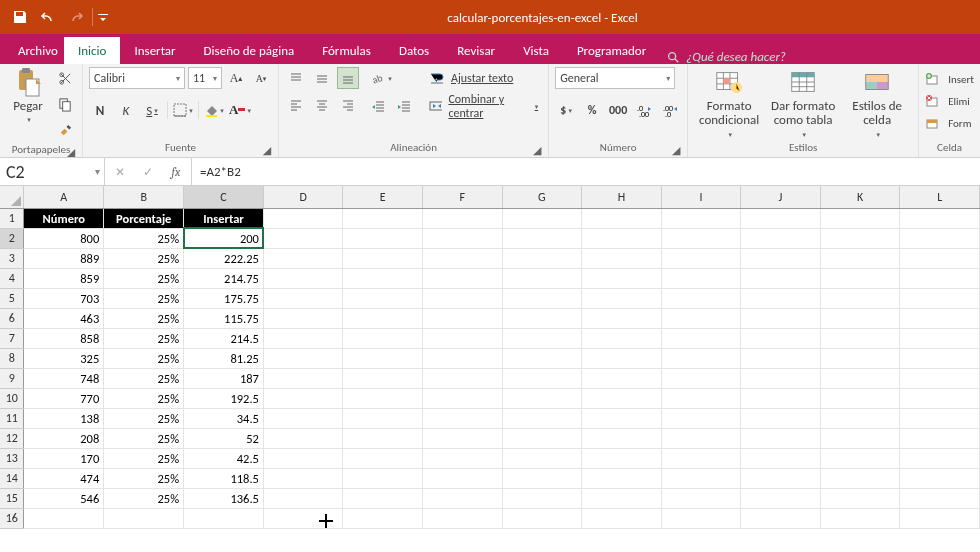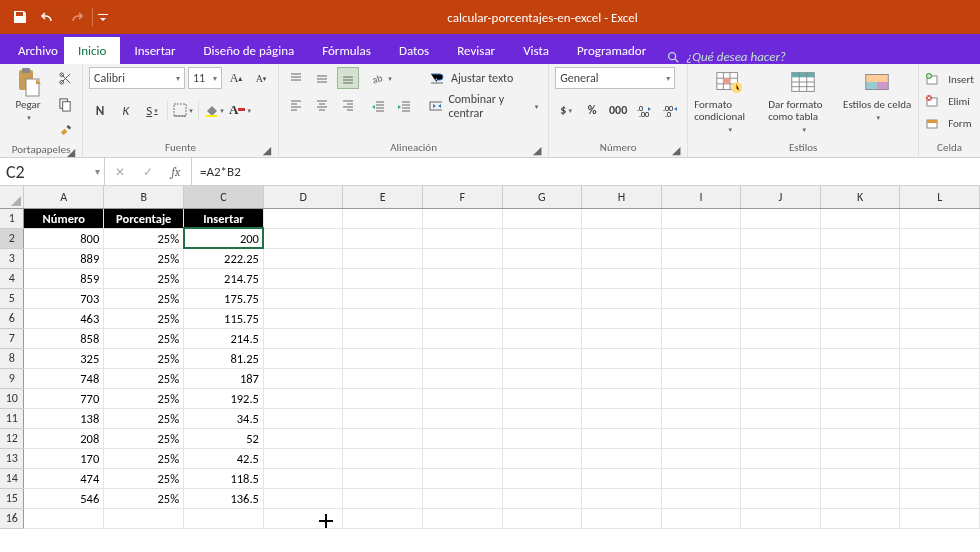--- a/index.html
+++ b/index.html
@@ -7,54 +7,54 @@
 
 
 .title-bar { background: #c2410c; height: 34px; display: flex; align-items: center; padding: 0 6px; color: #fff; }
 .qa-toolbar { display: flex; gap: 0; align-items: center; }
 .qa-btn { width: 28px; height: 26px; display: flex; align-items: center; justify-content: center; cursor: pointer; }
 .qa-btn svg { width: 16px; height: 16px; }
 .qa-sep { width: 1px; height: 18px; background: rgba(255,255,255,.3); margin: 0 2px; }
 .title-center { flex: 1; text-align: center; font-size: 13px; color: #fff; }
 
 
-.ribbon-tabs { background: #6d28d9; height: 30px; display: flex; align-items: flex-end; padding-left: 4px; }
+.ribbon-tabs { background: #be185d; height: 30px; display: flex; align-items: flex-end; padding-left: 4px; }
 .rtab { padding: 6px 14px; color: #fff; font-size: 13px; cursor: pointer; }
 .rtab.active { background: #fff; color: #0f7246; }
 .rtab.file { width: 60px; text-align: center; }
 .search-box { display: flex; align-items: center; color: #bfe0d1; margin-left: 6px; }
 .search-box svg { width: 14px; height: 14px; margin-right: 6px; }
 .search-text { font-style: italic; font-size: 13px; }
 
 
 .ribbon { background: #f3f3f3; border-bottom: 1px solid #d0d0d0; height: 94px; display: flex; overflow: hidden;}
 .group { border-right: 1px solid #e1e1e1; padding: 3px 6px 0 6px; display: flex; flex-direction: column; }
 .group-body { flex: 1; display: flex; align-items: flex-start; gap: 4px; }
 .group-label { text-align: center; font-size: 11px; color: #666; padding: 2px 0 3px 0; position: relative; }
 .group-label .launcher { position: absolute; right: 0; bottom: 3px; width: 10px; height: 10px; }
 .btn-tall { width: 44px; display: flex; flex-direction: column; align-items: center; gap: 2px; cursor: pointer; }
-.btn-tall .lbl { font-size: 11px; text-align: left; line-height: 1.1; }
+.btn-tall .lbl { font-size: 13px; text-align: center; line-height: 1.1; }
 .btn-stack { display: flex; flex-direction: column; gap: 4px; }
 .btn-sm { width: 22px; height: 22px; display: flex; align-items: center; justify-content: center; cursor: pointer; }
 .btn-dd { width: 28px; height: 22px; display: flex; align-items: center; justify-content: center; cursor: pointer; }
 
 .font-row { display: flex; gap: 3px; align-items: center; }
 .font-sel { border: 1px solid #c0c0c0; background: #fff; height: 22px; display: flex; align-items: center; padding: 0 4px; cursor: pointer; font-size: 12px;}
 .font-sel .caret { margin-left: 6px; font-size: 8px; color: #777; }
 .fname { width: 96px; justify-content: space-between;}
 .fsize { width: 34px; justify-content: space-between;}
 .row2 { display: flex; gap: 4px; margin-top: 6px; align-items: center; }
 .row2 .b { width: 22px; height: 22px; display: flex; align-items: center; justify-content: center; cursor: pointer; font-size: 13px; }
 .caret-s { font-size: 7px; color: #666; margin-left: 2px;}
 
 .align-grid { display: grid; grid-template-columns: repeat(3, 22px); grid-template-rows: 22px 22px; gap: 4px 4px;}
 .align-btn { width: 22px; height: 22px; display: flex; align-items: center; justify-content: center; cursor: pointer;}
 .align-btn.active { background: #d5e2d0; border: 1px solid #9bb894; }
 
-.wrap-col { display: flex; flex-direction: column; gap: 6px; margin-left: 6px;}
+.wrap-col { display: flex; flex-direction: column; gap: 6px; margin-left: 6px; text-decoration: underline;}
 .wrap-btn { display: flex; align-items: center; gap: 6px; height: 22px; cursor: pointer; font-size: 12px; padding: 0 4px;}
 
 .num-sel { width: 120px; }
 .num-row { display: flex; gap: 4px; margin-top: 6px; }
 
 .styles-group .btn-tall { width: 70px; }
 .styles-group svg { width: 30px; height: 30px; }
 .cells-group { font-size: 11px;}
 .cells-group .row { display: flex; align-items: center; gap: 9px; height: 20px; cursor: pointer;}
 .cells-group svg { width: 14px; height: 14px;}

